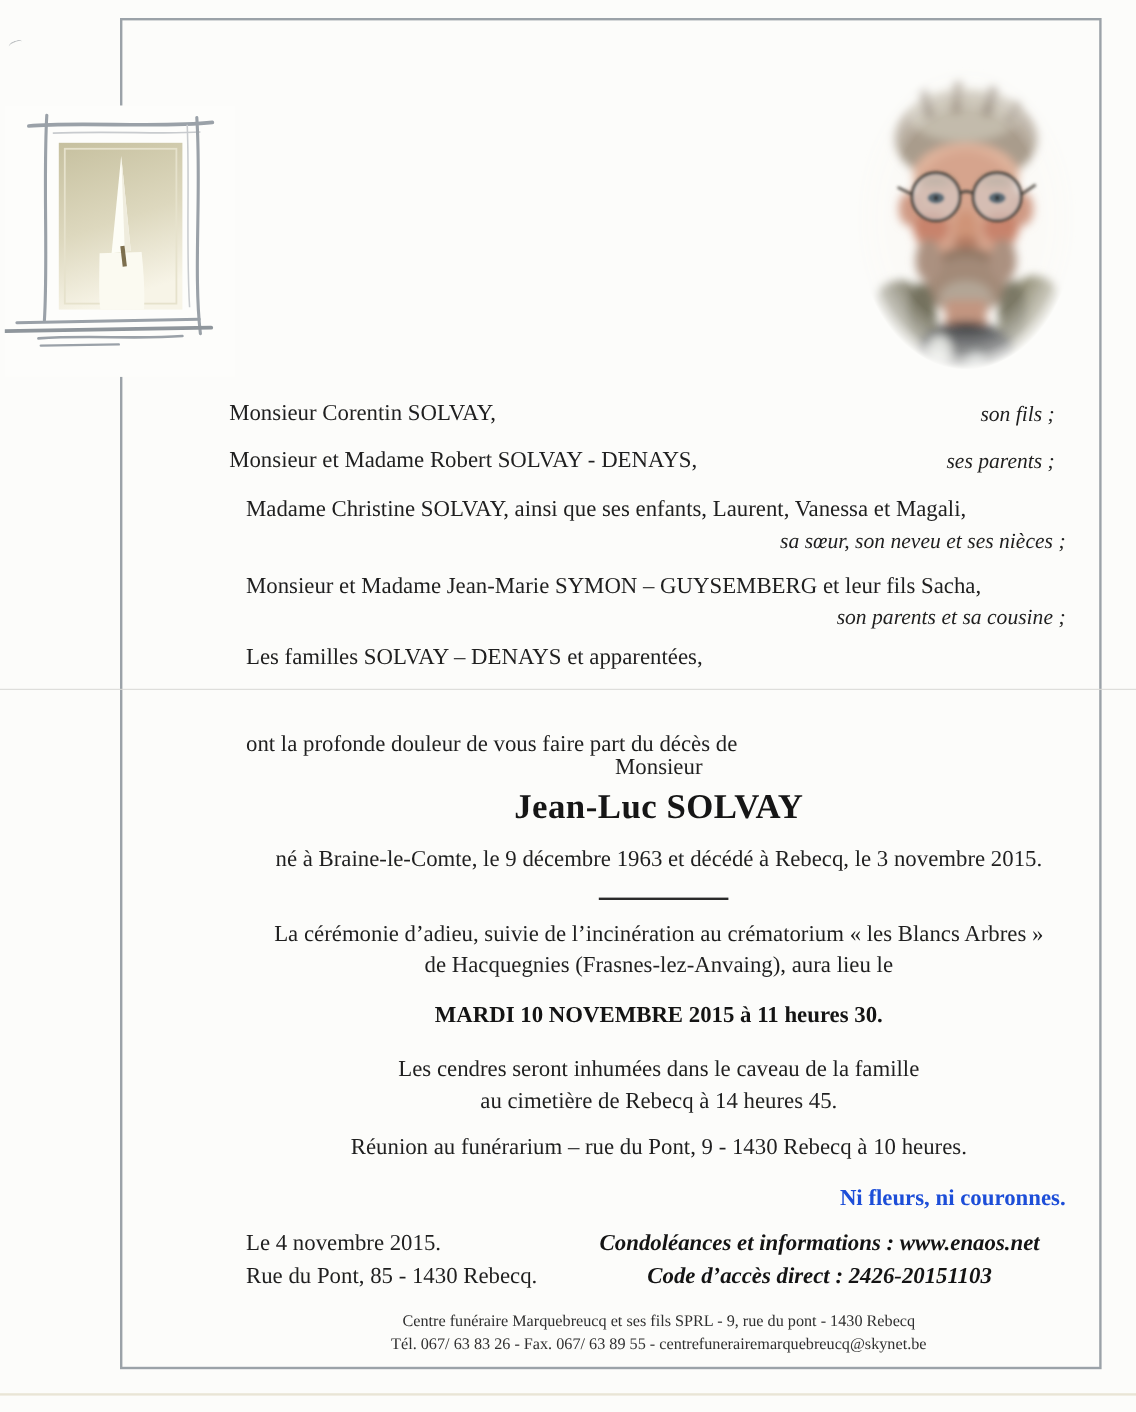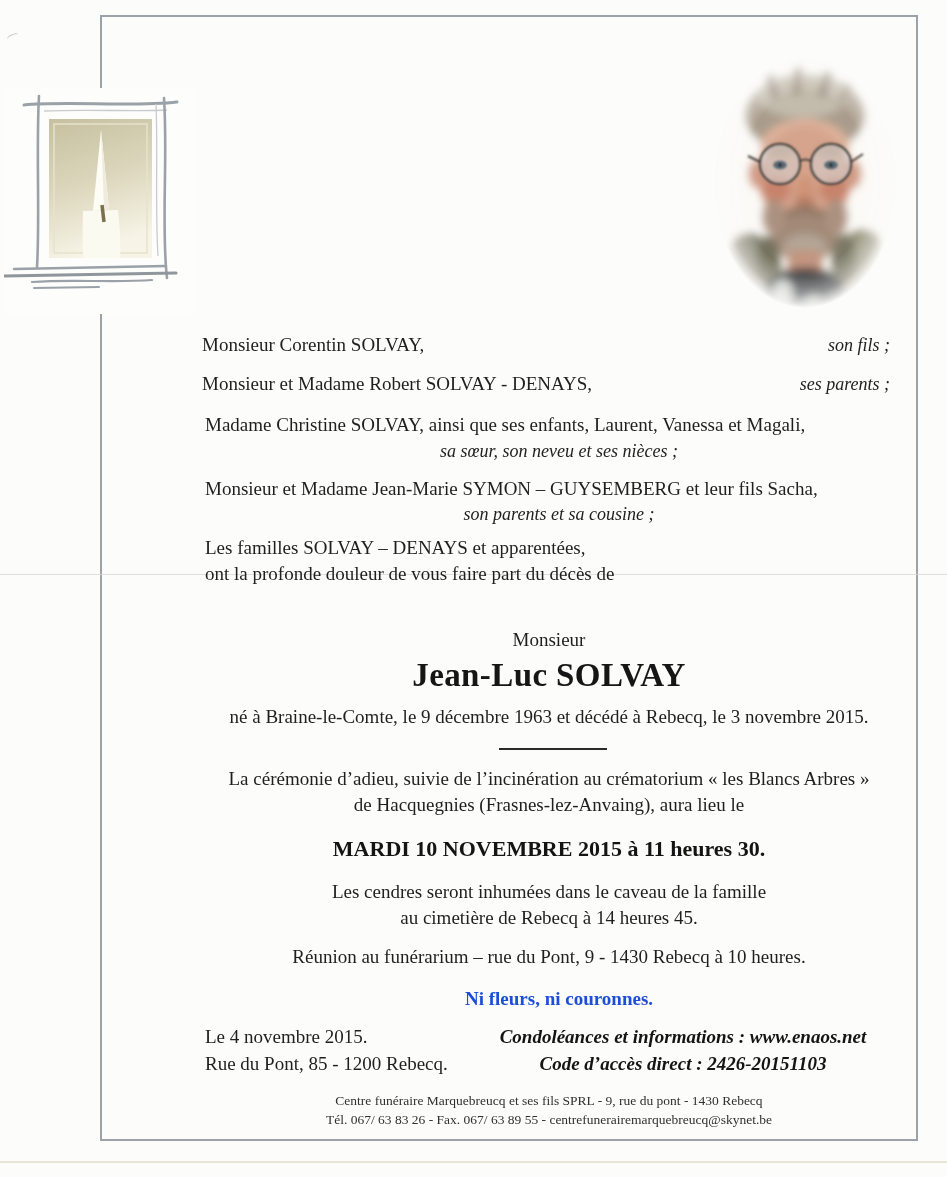--- a/index.html
+++ b/index.html
@@ -15,28 +15,28 @@
   }
   .fold-1{left:0;top:574px;width:947px;height:1px;background:#d8d8d5;opacity:.85;z-index:2;}
   .fold-2{left:0;top:1161px;width:947px;height:2px;background:#e9e5d6;z-index:2;}
   .speck{left:7px;top:34px;width:12px;height:6px;border-top:1.5px solid #bfc2c4;
     border-radius:60% 40% 50% 50%;transform:rotate(-18deg);z-index:2;}
   .speck2{left:16px;top:286px;width:10px;height:5px;border-bottom:1px solid #c7c9ca;
     transform:rotate(8deg);z-index:2;}
   .candle-wrap{left:4px;top:88px;width:192px;height:226px;z-index:4;background:#fdfdfb;}
   .portrait-wrap{left:710px;top:52px;width:190px;height:258px;z-index:4;}
   .txt{z-index:5;font-size:19px;line-height:1.25;}
-  .row{left:202px;width:688px;display:flex;justify-content:space-between;align-items:flex-end;gap:24px;}
+  .row{left:191px;width:688px;display:flex;justify-content:space-between;align-items:flex-end;gap:24px;}
   .lonly{left:205px;width:688px;text-align:left;}
-  .rright{left:215px;width:688px;text-align:center;}
+  .rright{left:200px;width:688px;text-align:right;}
   .center{left:205px;width:688px;text-align:center;}
   .it{font-style:italic;font-size:18px;}
   .bold{font-weight:bold;color:#1d4ed8;}
-  .name{font-size:33px;font-weight:bold;letter-spacing:.4px;color:#161616;}
-  .bolddate{font-size:22px;font-weight:bold;color:#141414;}
+  .name{font-size:29px;font-weight:bold;letter-spacing:.4px;color:#161616;}
+  .bolddate{font-size:19px;font-weight:bold;color:#141414;}
   .boldit{font-weight:bold;font-style:italic;color:#141414;}
   .divider{left:499px;top:748px;width:108px;height:2px;background:#2a2a2a;z-index:5;}
   .small{font-size:13.5px;color:#303030;}
   .colleft{left:205px;width:340px;text-align:left;}
   .colright{right:54px;width:420px;text-align:center;}
 </style>
 </head>
 <body>
 
 <div class="page">
@@ -162,38 +162,38 @@
   <div class="abs txt row" style="top:372px">
     <span>Monsieur et Madame Robert SOLVAY - DENAYS,</span>
     <span class="it">ses parents ;</span>
   </div>
   <div class="abs txt lonly" style="top:413px">Madame Christine SOLVAY, ainsi que ses enfants, Laurent, Vanessa et Magali,</div>
   <div class="abs txt rright it" style="top:440px">sa sœur, son neveu et ses nièces ;</div>
   <div class="abs txt lonly" style="top:477px">Monsieur et Madame Jean-Marie SYMON – GUYSEMBERG et leur fils Sacha,</div>
   <div class="abs txt rright it" style="top:503px">son parents et sa cousine ;</div>
   <div class="abs txt lonly" style="top:536px">Les familles SOLVAY – DENAYS et apparentées,</div>
 
-  <div class="abs txt lonly" style="top:562px">ont la profonde douleur de vous faire part du décès de</div>
+  <div class="abs txt lonly" style="top:609px">ont la profonde douleur de vous faire part du décès de</div>
   <div class="abs txt center" style="top:628px">Monsieur</div>
   <div class="abs txt center name" style="top:655px">Jean-Luc SOLVAY</div>
   <div class="abs txt center" style="top:705px">né à Braine-le-Comte, le 9 décembre 1963 et décédé à Rebecq, le 3 novembre 2015.</div>
 
   <div class="abs divider"></div>
 
   <div class="abs txt center" style="top:767px">La cérémonie d’adieu, suivie de l’incinération au crématorium « les Blancs Arbres »</div>
   <div class="abs txt center" style="top:793px">de Hacquegnies (Frasnes-lez-Anvaing), aura lieu le</div>
   <div class="abs txt center bolddate" style="top:835px">MARDI 10 NOVEMBRE 2015 à 11 heures 30.</div>
 
   <div class="abs txt center" style="top:880px">Les cendres seront inhumées dans le caveau de la famille</div>
   <div class="abs txt center" style="top:906px">au cimetière de Rebecq à 14 heures 45.</div>
 
   <div class="abs txt center" style="top:945px">Réunion au funérarium – rue du Pont, 9 - 1430 Rebecq à 10 heures.</div>
   <div class="abs txt rright bold" style="top:987px">Ni fleurs, ni couronnes.</div>
 
   <div class="abs txt colleft" style="top:1025px">Le 4 novembre 2015.</div>
-  <div class="abs txt colleft" style="top:1052px">Rue du Pont, 85 - 1200 Rebecq.</div>
+  <div class="abs txt colleft" style="top:1052px">Rue du Pont, 85 - 1430 Rebecq.</div>
   <div class="abs txt colright boldit" style="top:1025px">Condoléances et informations : www.enaos.net</div>
   <div class="abs txt colright boldit" style="top:1052px">Code d’accès direct : 2426-20151103</div>
 
   <div class="abs txt center small" style="top:1093px">Centre funéraire Marquebreucq et ses fils SPRL - 9, rue du pont - 1430 Rebecq</div>
   <div class="abs txt center small" style="top:1112px">Tél. 067/ 63 83 26 - Fax. 067/ 63 89 55 - centrefunerairemarquebreucq@skynet.be</div>
 
 </div>
 
 </body></html>

